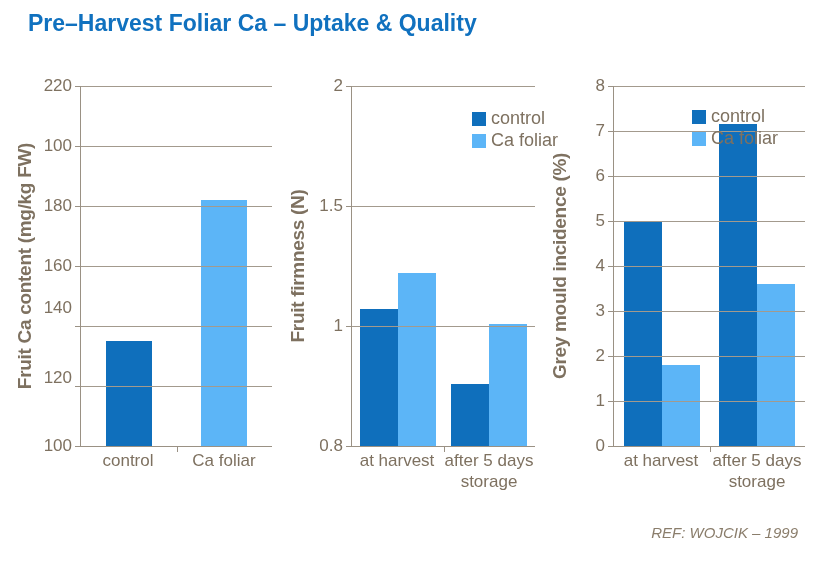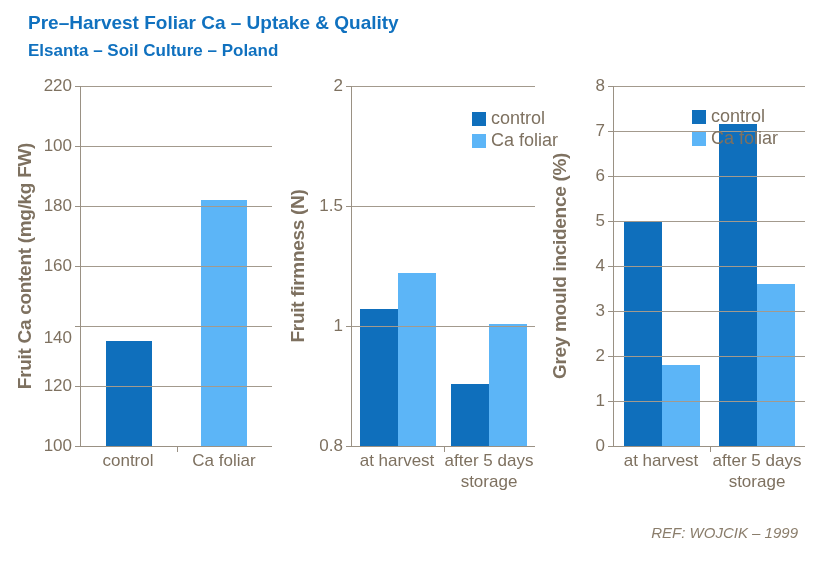--- a/index.html
+++ b/index.html
@@ -6,21 +6,21 @@
   body{
     width:816px;height:561px;
     background:#ffffff;
     font-family:"Liberation Sans",sans-serif;
     overflow:hidden;
     position:relative;
   }
   
   #title-block{position:absolute;left:28px;top:8px;}
   #main-title{
-    font-size:19px;font-weight:bold;color:#1071BF;
+    font-size:23px;font-weight:bold;color:#1071BF;
     letter-spacing:0px;line-height:30px;white-space:nowrap;
   }
   #sub-title{
     font-size:17px;font-weight:bold;color:#1071BF;
     line-height:22px;white-space:nowrap;margin-top:2px;
   }
   
   .panel{position:absolute;top:86px;height:420px;}
   #panel-1{left:10px;width:275px;}
   #panel-2{left:283px;width:262px;}
@@ -87,32 +87,31 @@
   #ref{
     position:absolute;right:18px;top:524px;
     font-size:15px;font-style:italic;color:#8A7D6B;white-space:nowrap;
   }
 </style>
 </head>
 <body>
 
 <div id="title-block">
   <div id="main-title">Pre–Harvest Foliar Ca – Uptake &amp; Quality</div>
-  <div id="sub-title">Elsanta – Soil Culture – Poland</div>
 </div>
 
 <div class="panel" id="panel-1">
   <div class="ylabel">
     <span>Fruit Ca content (mg/kg FW)</span>
   </div>
   <div class="plotwrap" id="plot-1">
     <div class="ticklabels">
         <div style="top: 360px; margin-left: 43px;">100</div>
-        <div style="top: 300px;">120</div>
-        <div style="top: 252px;">140</div>
+        <div style="top: 292px;">120</div>
+        <div style="top: 222px;">140</div>
         <div style="top: 180px;">160</div>
         <div style="top: 120px; margin-left: 36px;">180</div>
         <div style="top: 60px;">100</div>
         <div style="top: 0px;">220</div>
       </div>
     <div class="plotarea">
       <div class="bars">
           <div class="group single">
             <div class="bar ctrl" style="height: 105px;"></div>
           </div>

